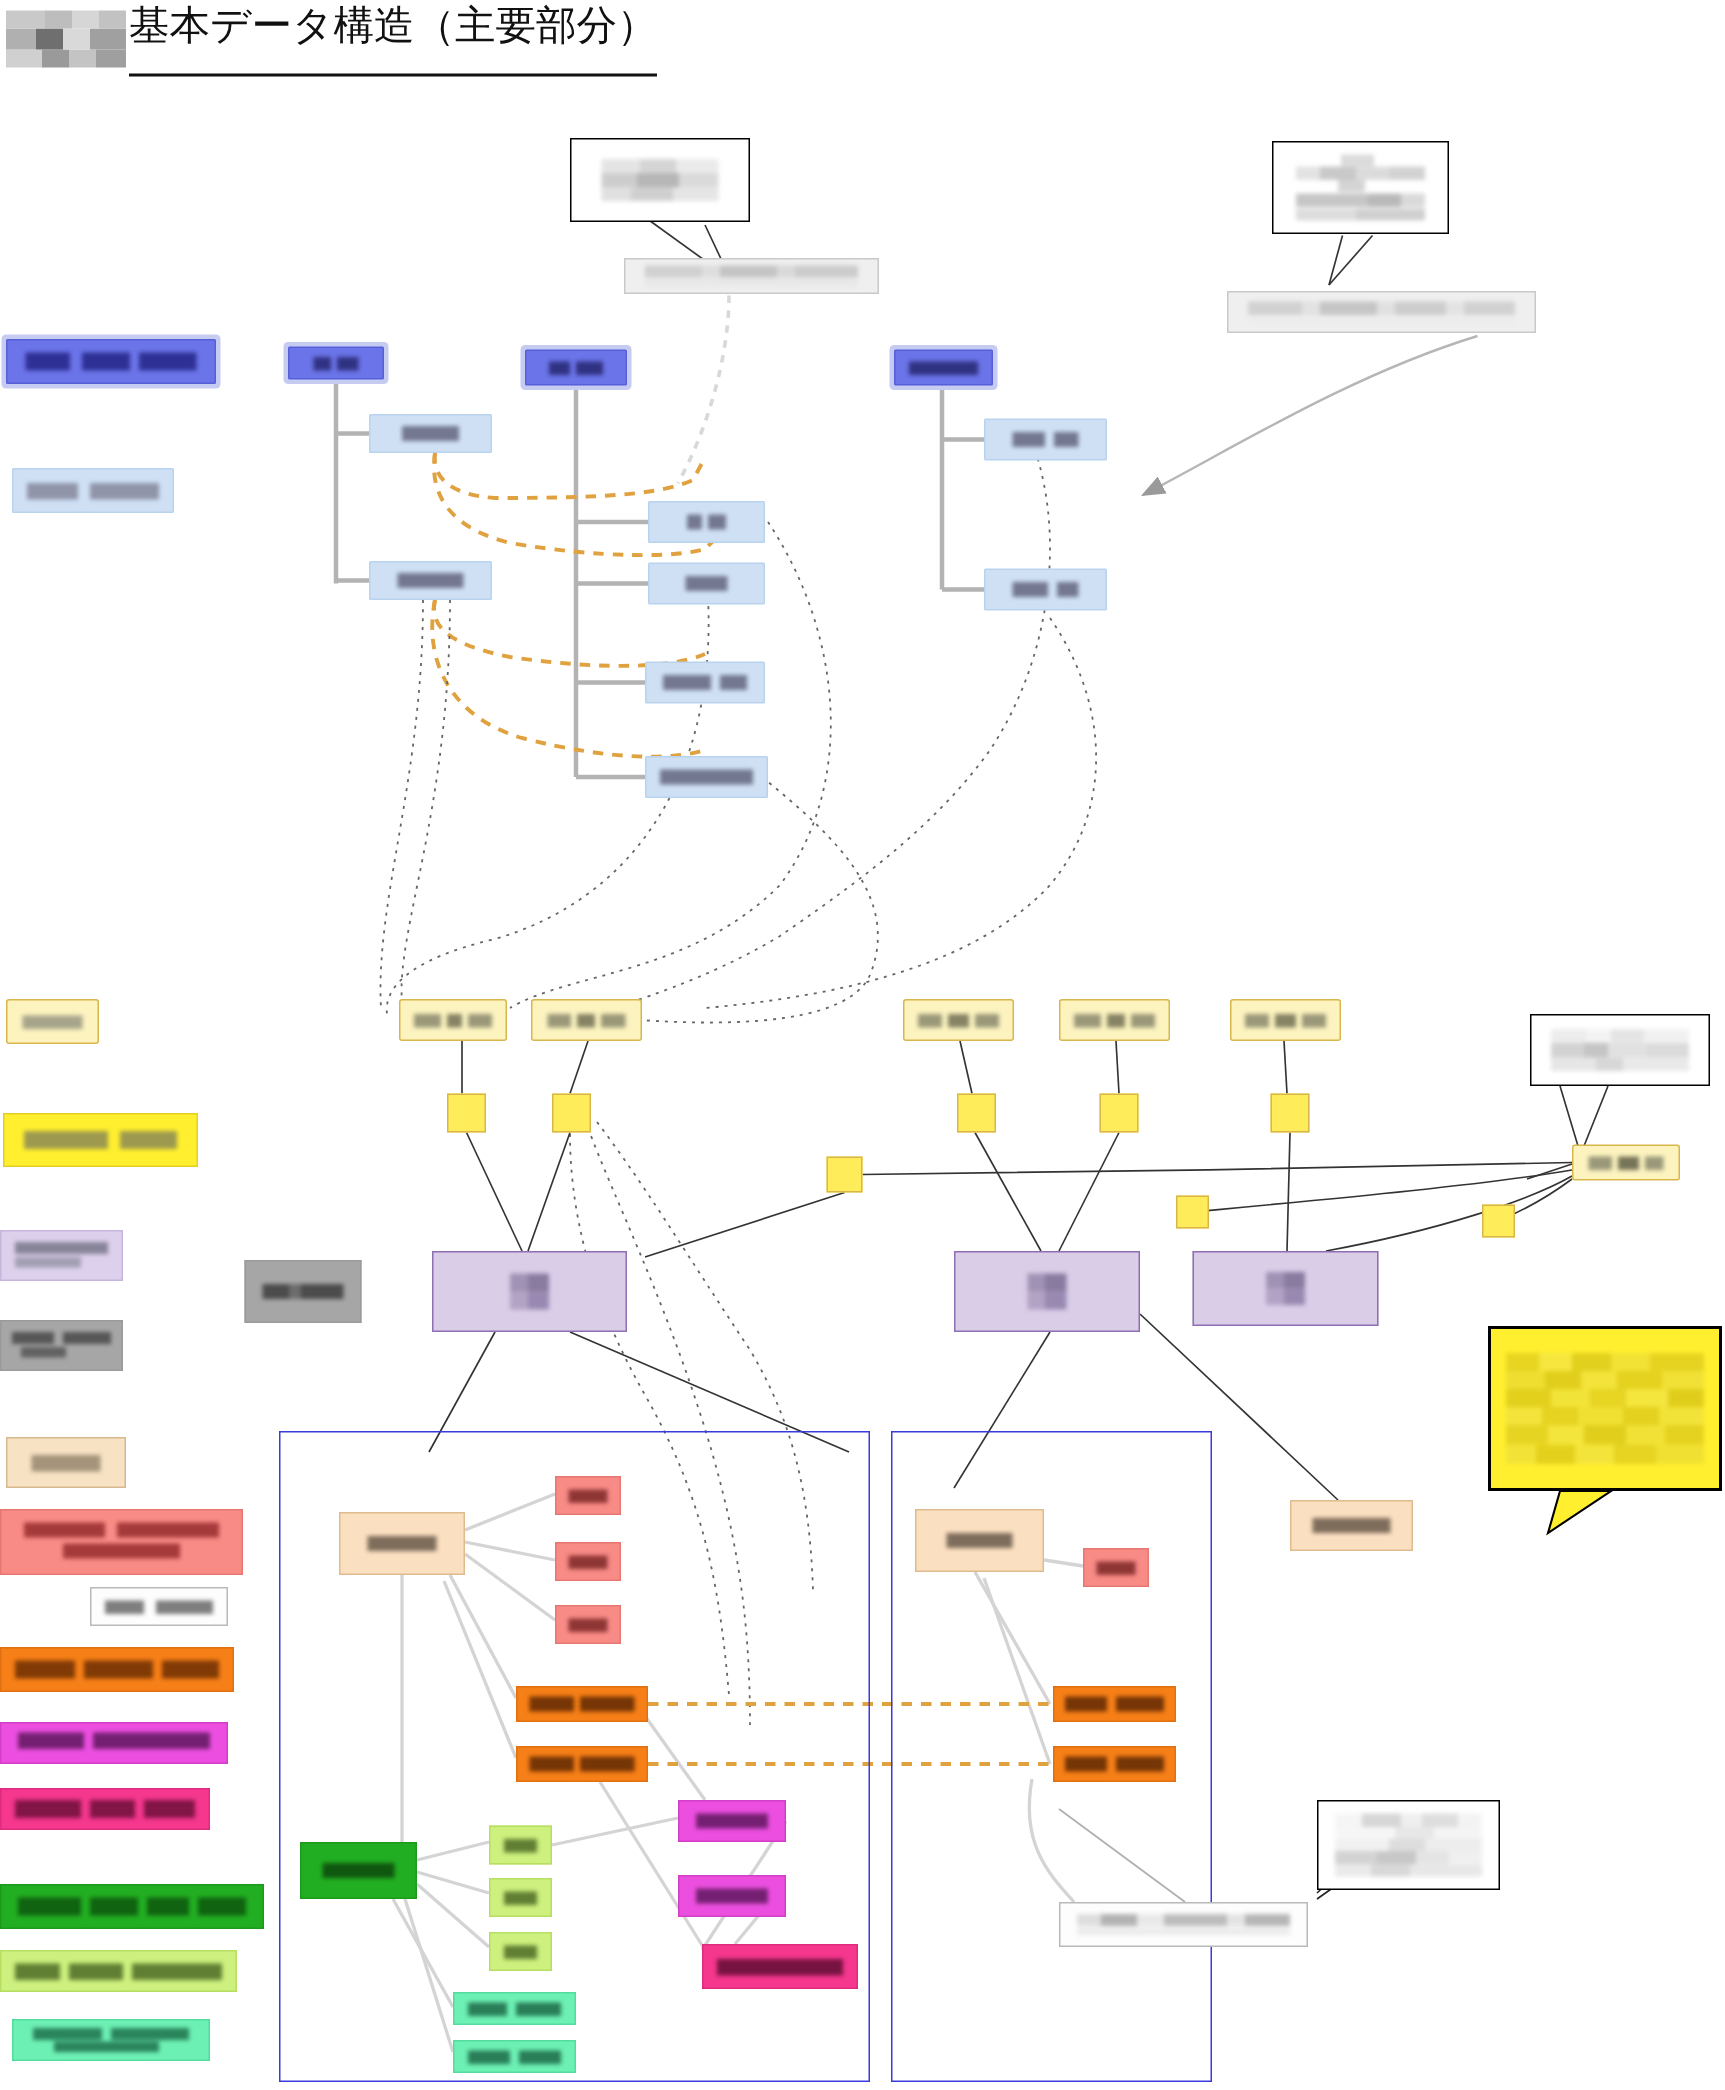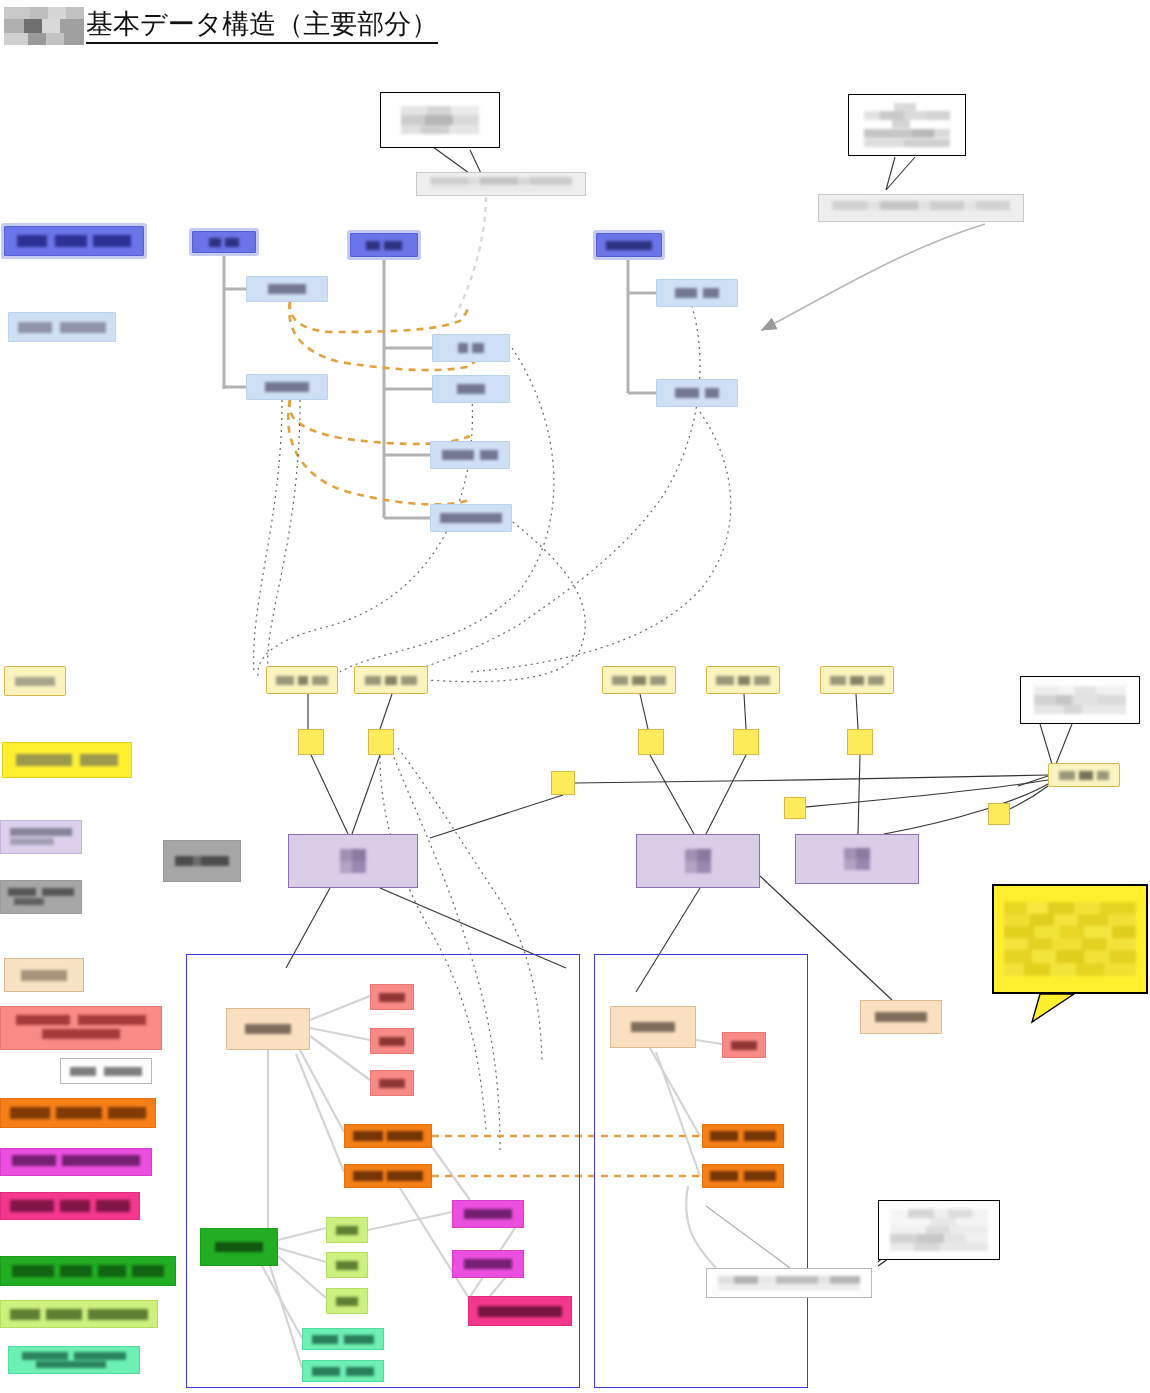--- a/index.html
+++ b/index.html
@@ -4,21 +4,21 @@
 <style>
   html,body{margin:0;padding:0;background:#ffffff;}
   body{width:1150px;height:1393px;position:relative;overflow:hidden;
        font-family:"Liberation Sans","DejaVu Sans",sans-serif;}
   #canvas{position:absolute;left:0;top:0;width:1150px;height:1393px;}
   svg.edges{position:absolute;left:0;top:0;width:1150px;height:1393px;pointer-events:none;}
 
   
   .title-row{position:absolute;left:0;top:4px;height:44px;display:flex;align-items:center;}
   .title-text{font-size:27px;color:#111;letter-spacing:0px;
-    border-bottom:2px solid #111;line-height:1.25;padding-bottom:1px;margin-left:2px;}
+    border-bottom:2px solid #111;line-height:1.25;padding-bottom:15px;margin-left:2px;}
 
   
   .node{position:absolute;box-sizing:border-box;display:flex;align-items:center;
         justify-content:center;text-align:center;}
   .node .blur{display:block;}
 
   
   .blur{
     background-repeat:no-repeat;
     filter:blur(1.4px);

